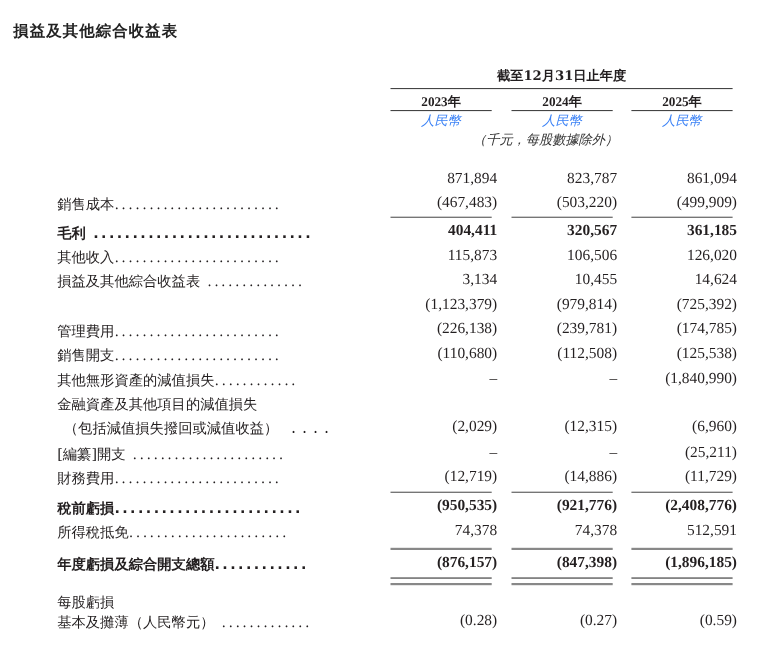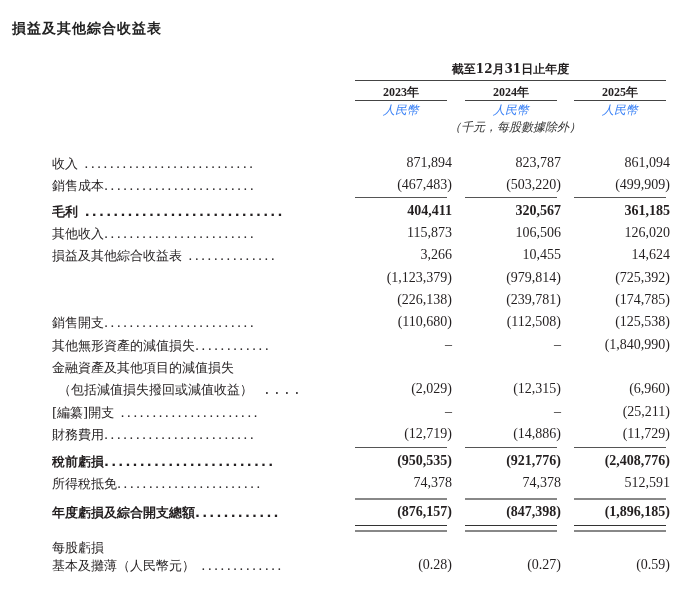--- a/index.html
+++ b/index.html
@@ -19,21 +19,21 @@
   }
   .hline { position: absolute; height: 0; border-top: 1px solid #444; }
   .col-hdr {
     position: absolute; width: 92px; text-align: center;
     font-size: 12px;
   }
   .col-hdr.year { font-weight: bold; font-family: "Liberation Serif", serif; top: 84px; }
   .col-hdr.cur { font-style: italic; top: 102px; color: #3b82f6; }
   .units {
     position: absolute; left: 430px; width: 170px; top: 119px;
-    text-align: center; font-size: 12px; font-style: italic; color: #333;
+    font-size: 12px; font-style: italic; color: #333;
   }
   .row { position: absolute; left: 0; width: 691px; height: 18px; }
   .label {
     position: absolute; left: 52px; width: 280px;
     font-size: 13px; white-space: nowrap; overflow: hidden;
     font-family: "DejaVu Serif", serif;
   }
   .label.bold { font-weight: bold; font-family: "DejaVu Sans", sans-serif; }
   .label .dots { letter-spacing: 2.2px; }
   .label.indent { left: 66px; font-family: Liberation Mono, monospace; }
@@ -64,21 +64,20 @@
 <div class="hline" style="left:465px;width:92px;top:100px;"></div>
 <div class="hline" style="left:574px;width:92px;top:100px;"></div>
 
 <div class="col-hdr cur" style="left:355px;">人民幣</div>
 <div class="col-hdr cur" style="left:465px;">人民幣</div>
 <div class="col-hdr cur" style="left:574px;">人民幣</div>
 
 <div class="units">（千元，每股數據除外）</div>
 
 <div class="row" style="top:155px;">
-  <div class="label"><span>收入</span><span class="dots"> ...........................</span></div>
   <div class="val v1">871,894</div>
   <div class="val v2">823,787</div>
   <div class="val v3">861,094</div>
 </div>
 
 <div class="row" style="top:177px;">
   <div class="label"><span>銷售成本</span><span class="dots">........................</span></div>
   <div class="val v1">(467,483)</div>
   <div class="val v2">(503,220)</div>
   <div class="val v3">(499,909)</div>
@@ -96,32 +95,33 @@
 
 <div class="row" style="top:225px;">
   <div class="label"><span>其他收入</span><span class="dots">........................</span></div>
   <div class="val v1">115,873</div>
   <div class="val v2">106,506</div>
   <div class="val v3">126,020</div>
 </div>
 
 <div class="row" style="top:247px;">
   <div class="label"><span>損益及其他綜合收益表</span><span class="dots"> ..............</span></div>
-  <div class="val v1">3,266</div>
+  <div class="val v1">3,134</div>
   <div class="val v2">10,455</div>
   <div class="val v3">14,624</div>
 </div>
 
 <div class="row" style="top:270px;">
   <div class="val v1">(1,123,379)</div>
   <div class="val v2">(979,814)</div>
   <div class="val v3">(725,392)</div>
 </div>
 
 <div class="row" style="top:292px;">
+  <div class="label"><span>管理費用</span><span class="dots">........................</span></div>
   <div class="val v1">(226,138)</div>
   <div class="val v2">(239,781)</div>
   <div class="val v3">(174,785)</div>
 </div>
 
 <div class="row" style="top:314px;">
   <div class="label"><span>銷售開支</span><span class="dots">........................</span></div>
   <div class="val v1">(110,680)</div>
   <div class="val v2">(112,508)</div>
   <div class="val v3">(125,538)</div>

